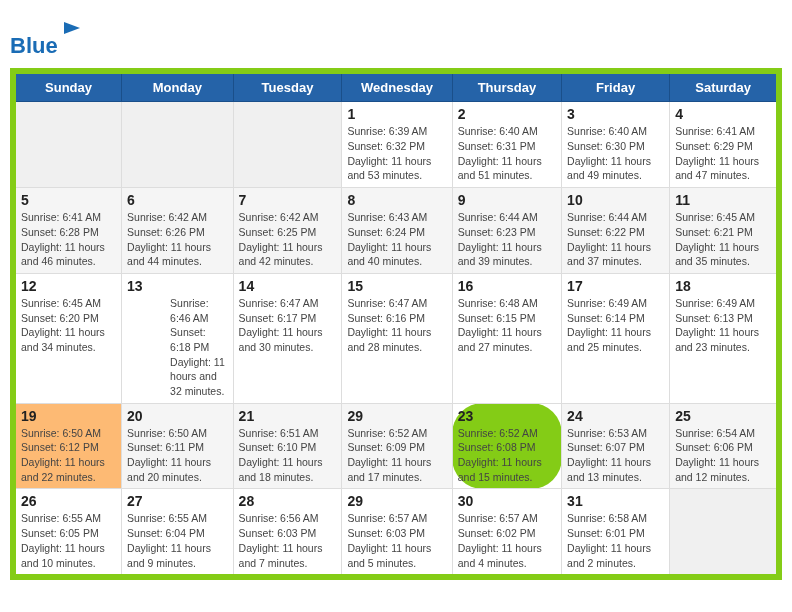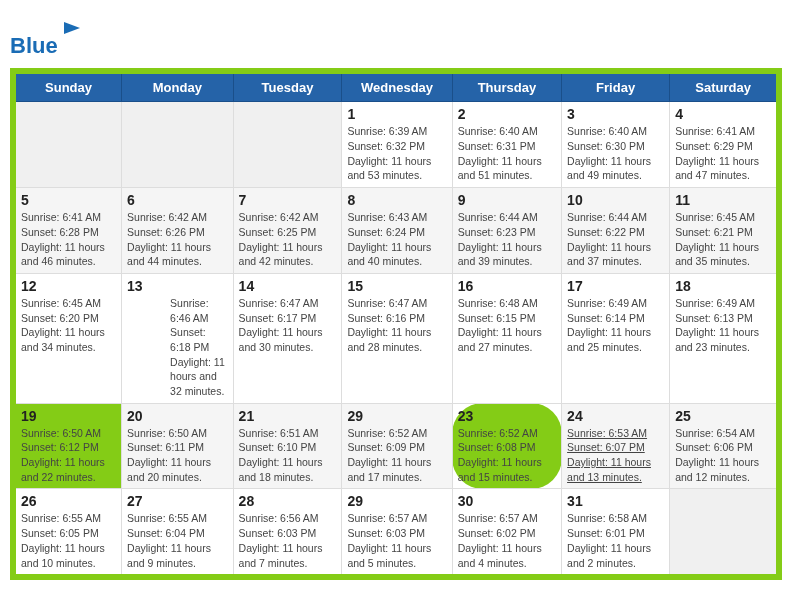--- a/index.html
+++ b/index.html
@@ -229,21 +229,21 @@
 Daylight: 11 hours and 25 minutes.</div>
         </td>
         <td>
           <div class="day-number">18</div>
           <div class="day-info" style="white-space: pre-line;">Sunrise: 6:49 AM
 Sunset: 6:13 PM
 Daylight: 11 hours and 23 minutes.</div>
         </td>
       </tr>
       <tr>
-        <td style="background: #84cc16;">
+        <td style="background: #fdba74;">
           <div class="day-number">19</div>
           <div class="day-info" style="white-space: pre-line;">Sunrise: 6:50 AM
 Sunset: 6:12 PM
 Daylight: 11 hours and 22 minutes.</div>
         </td>
         <td style="background: rgb(245, 245, 245);">
           <div class="day-number">20</div>
           <div class="day-info" style="white-space: pre-line;">Sunrise: 6:50 AM
 Sunset: 6:11 PM
 Daylight: 11 hours and 20 minutes.</div>
@@ -261,21 +261,21 @@
 Daylight: 11 hours and 17 minutes.</div>
         </td>
         <td style="background: #84cc16; border-radius: 31px;">
           <div class="day-number">23</div>
           <div class="day-info" style="white-space: pre-line;">Sunrise: 6:52 AM
 Sunset: 6:08 PM
 Daylight: 11 hours and 15 minutes.</div>
         </td>
         <td style="background: rgb(245, 245, 245);">
           <div class="day-number">24</div>
-          <div class="day-info" style="white-space: pre-line; text-decoration: underline;">Sunrise: 6:53 AM
+          <div class="day-info" style="white-space: pre-line;">Sunrise: 6:53 AM
 Sunset: 6:07 PM
 Daylight: 11 hours and 13 minutes.</div>
         </td>
         <td style="background: rgb(245, 245, 245);">
           <div class="day-number">25</div>
           <div class="day-info" style="white-space: pre-line;">Sunrise: 6:54 AM
 Sunset: 6:06 PM
 Daylight: 11 hours and 12 minutes.</div>
         </td>
       </tr>

